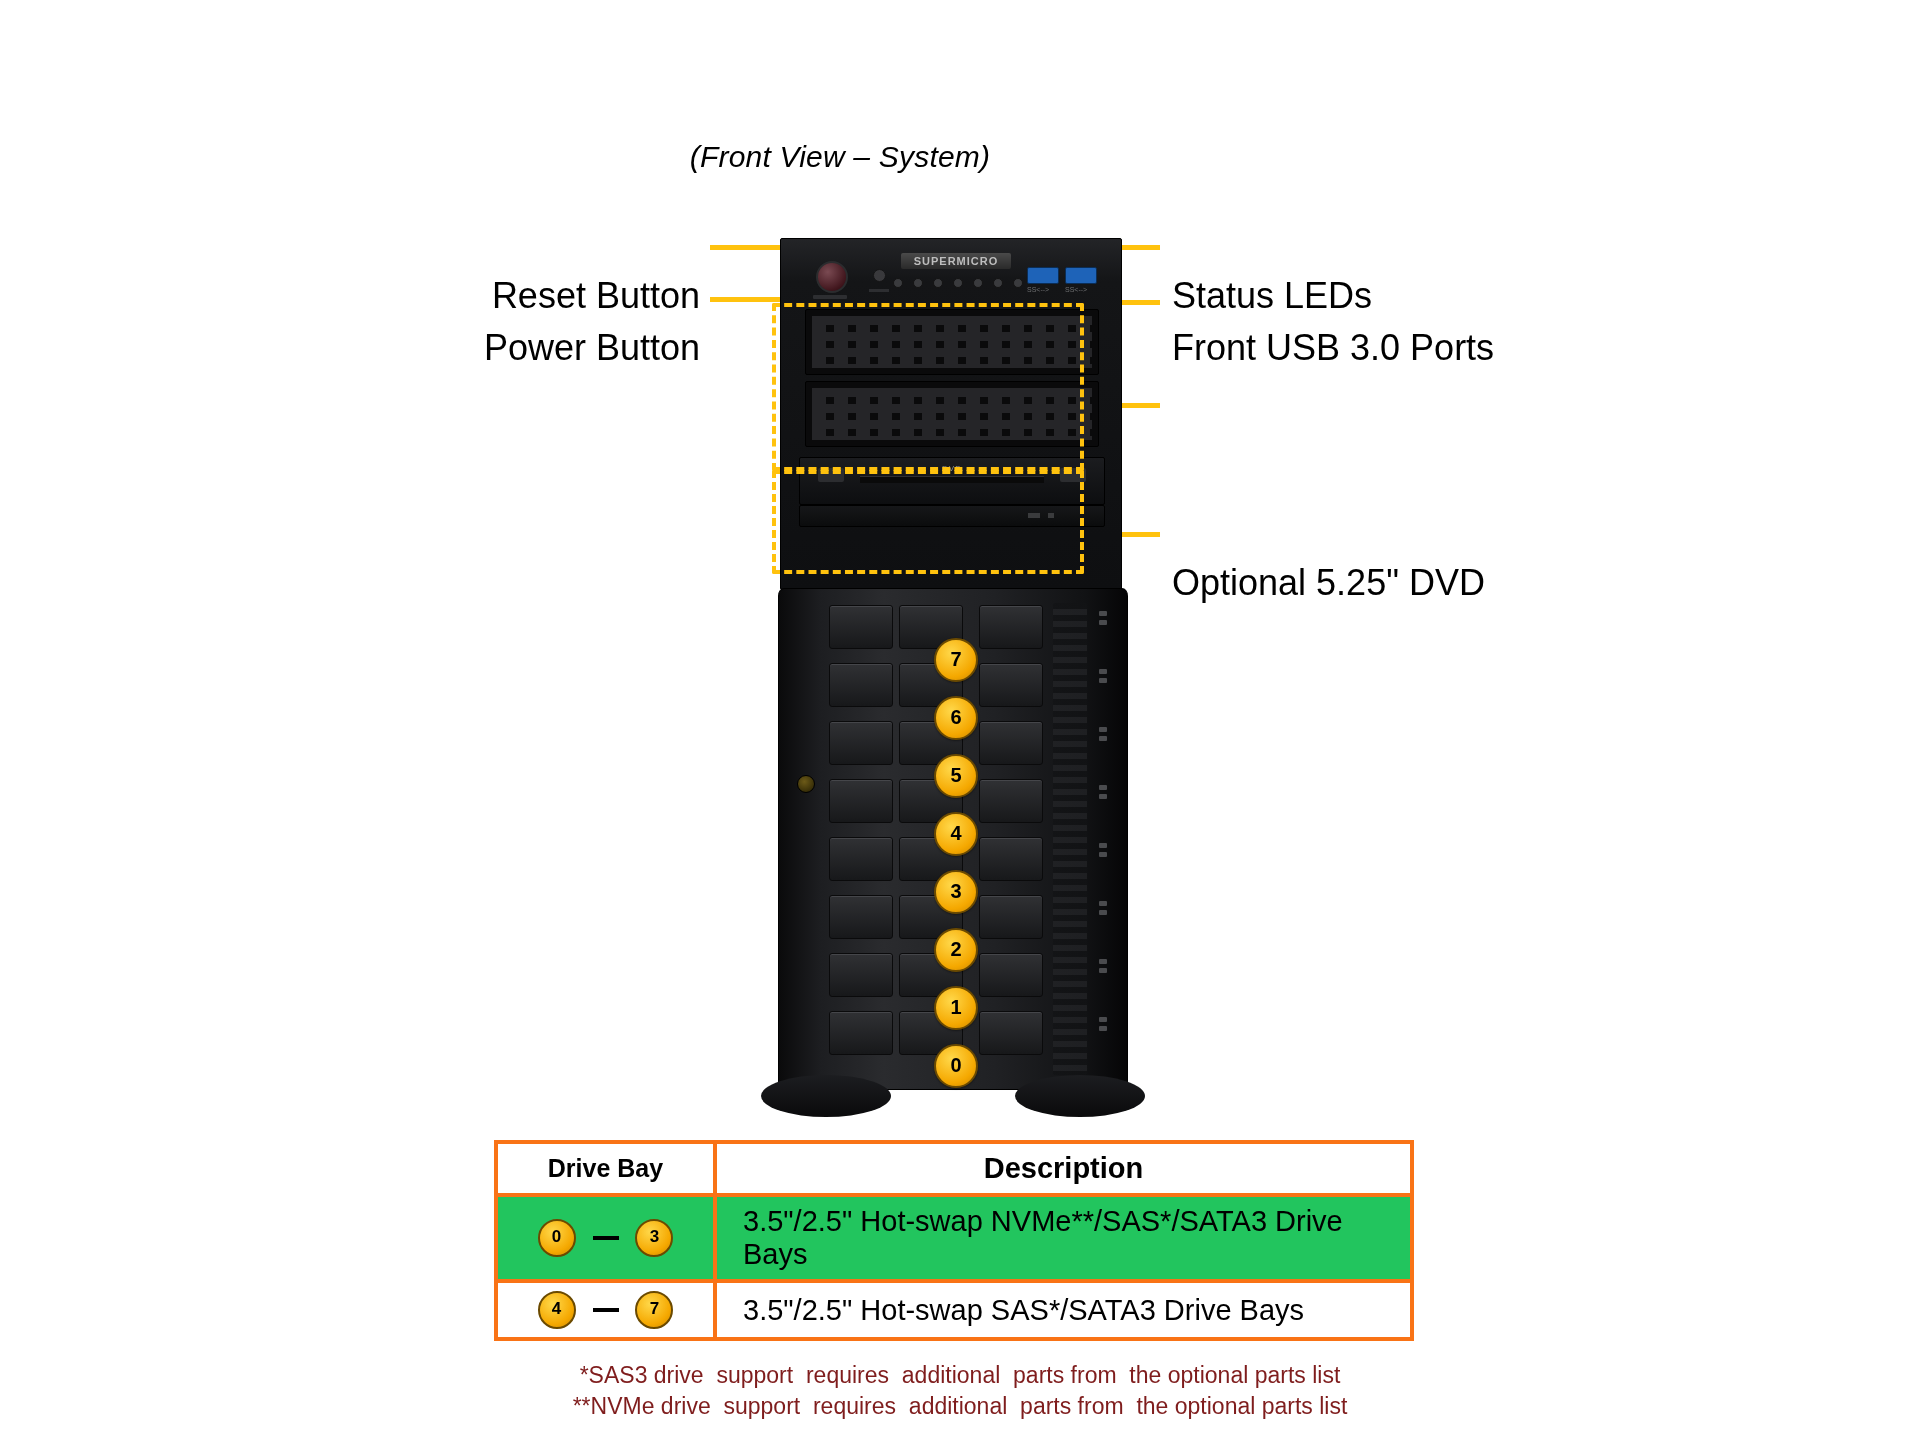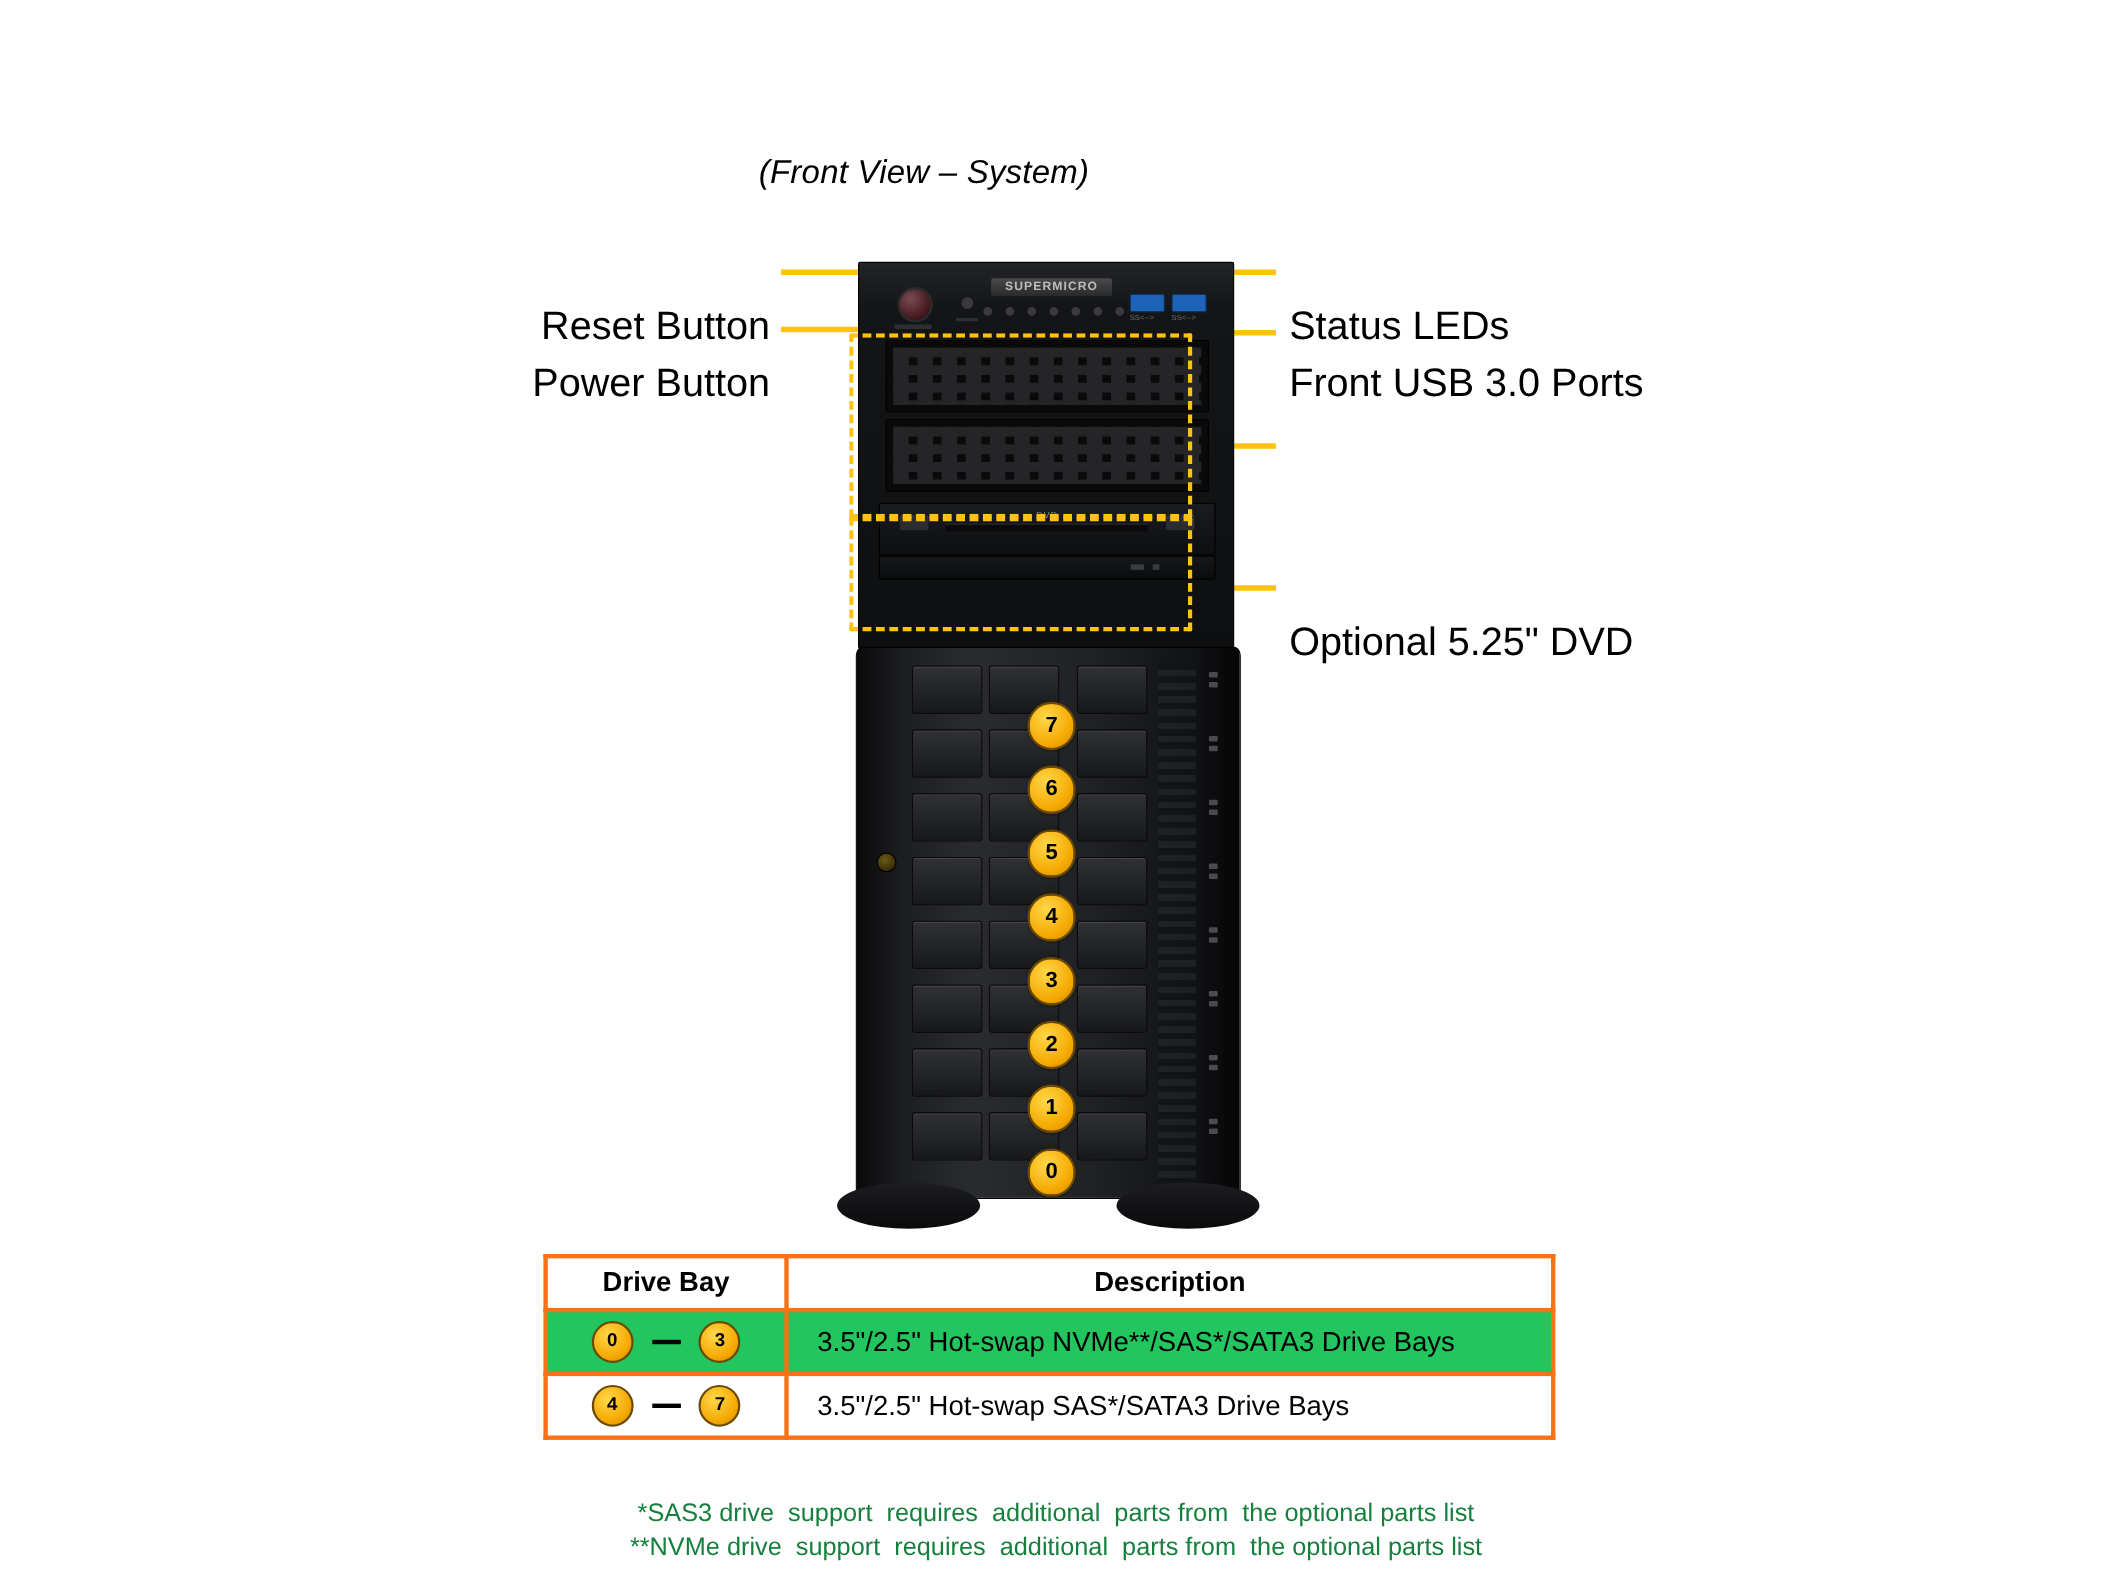--- a/index.html
+++ b/index.html
@@ -183,35 +183,35 @@
     position:absolute;left:494px;top:1140px;width:920px;
     border-collapse:collapse;
     font-size:25px;
     color:#000;
   }
   .tbl td,.tbl th{border:4px solid #f97316;}
   .tbl thead th{
     font-weight:bold;font-size:25px;padding:10px 0;background:#fff;
   }
   .tbl .c-bay{width:215px;text-align:center;padding:8px 0;}
-  .tbl .c-desc{padding:8px 0 8px 26px;text-align:left;font-size:25px;}
+  .tbl .c-desc{padding:8px 0 8px 26px;text-align:left;font-size:29px;}
   .tbl tr.shaded td{background:#22c55e;}
   .tbl .minibay{
     display:inline-block;width:34px;height:34px;border-radius:50%;
     background:radial-gradient(circle at 38% 32%,#FFD84A,#F5A800 65%,#C98500 100%);
     border:2px solid #6b4a00;
     font-size:17px;font-weight:bold;line-height:32px;text-align:center;color:#000;
     vertical-align:middle;
   }
   .tbl .dashsep{display:inline-block;width:26px;height:4px;background:#000;vertical-align:middle;margin:0 10px;}
 
   
   .notes{
     position:absolute;left:0;top:1360px;width:1920px;text-align:center;
-    color:#15803d;font-size:23px;line-height:1.35;
+    color:#7f1d1d;font-size:23px;line-height:1.35;
   }
   .notes div{white-space:pre;}
 </style>
 </head>
 <body>
 
 <div class="canvas">
 
   <div class="title">
     <span>(Front View – System)</span>

